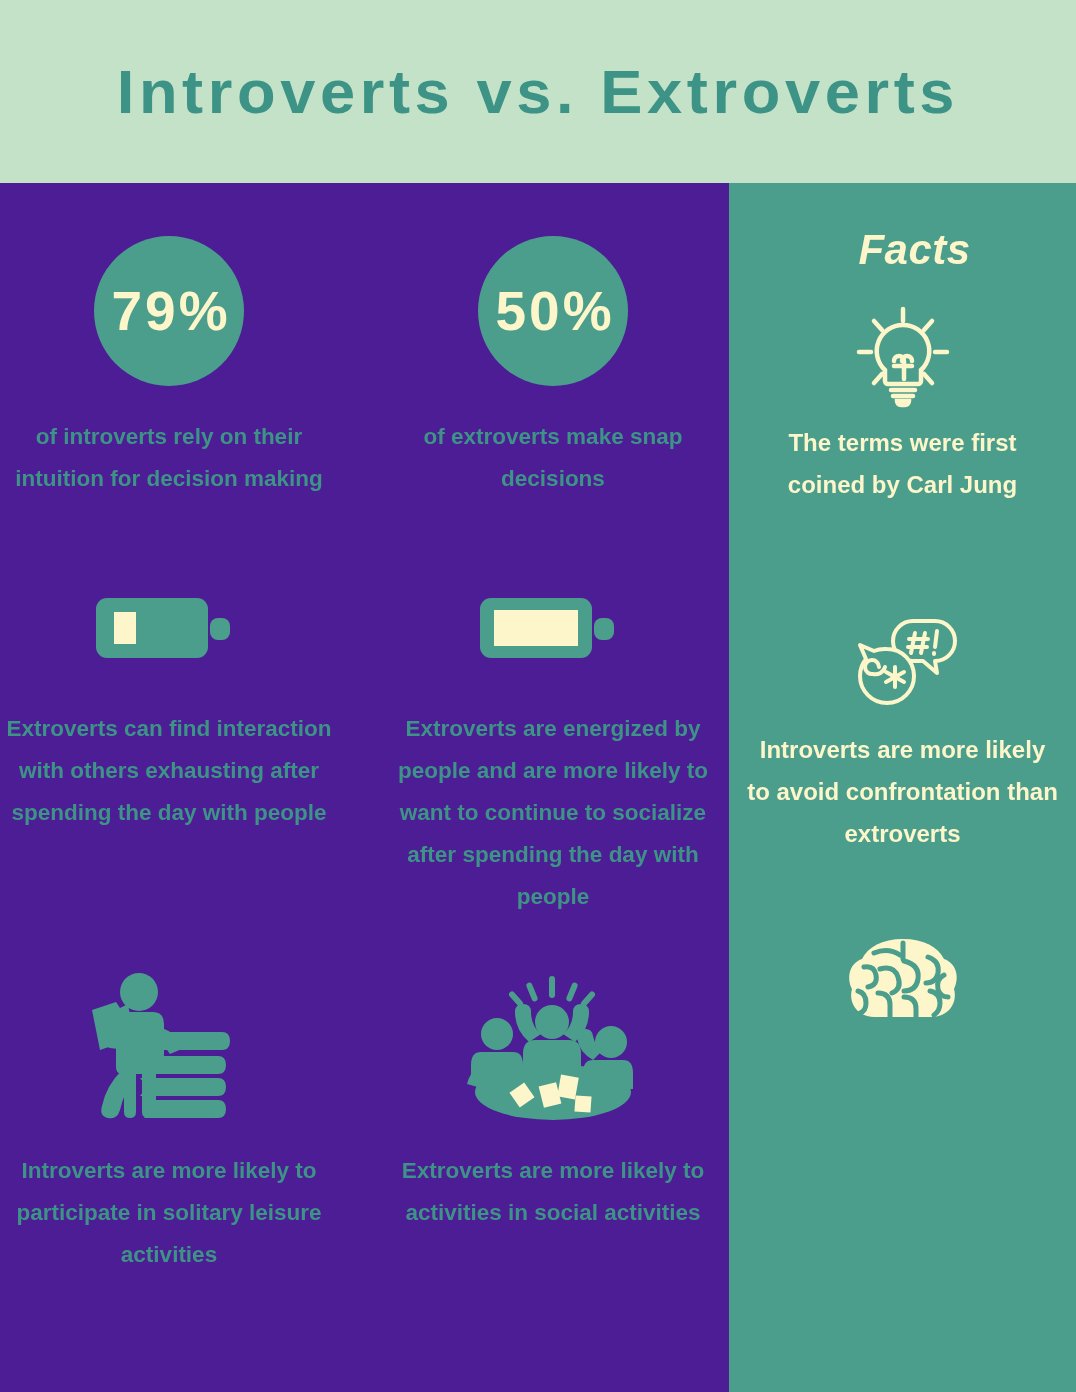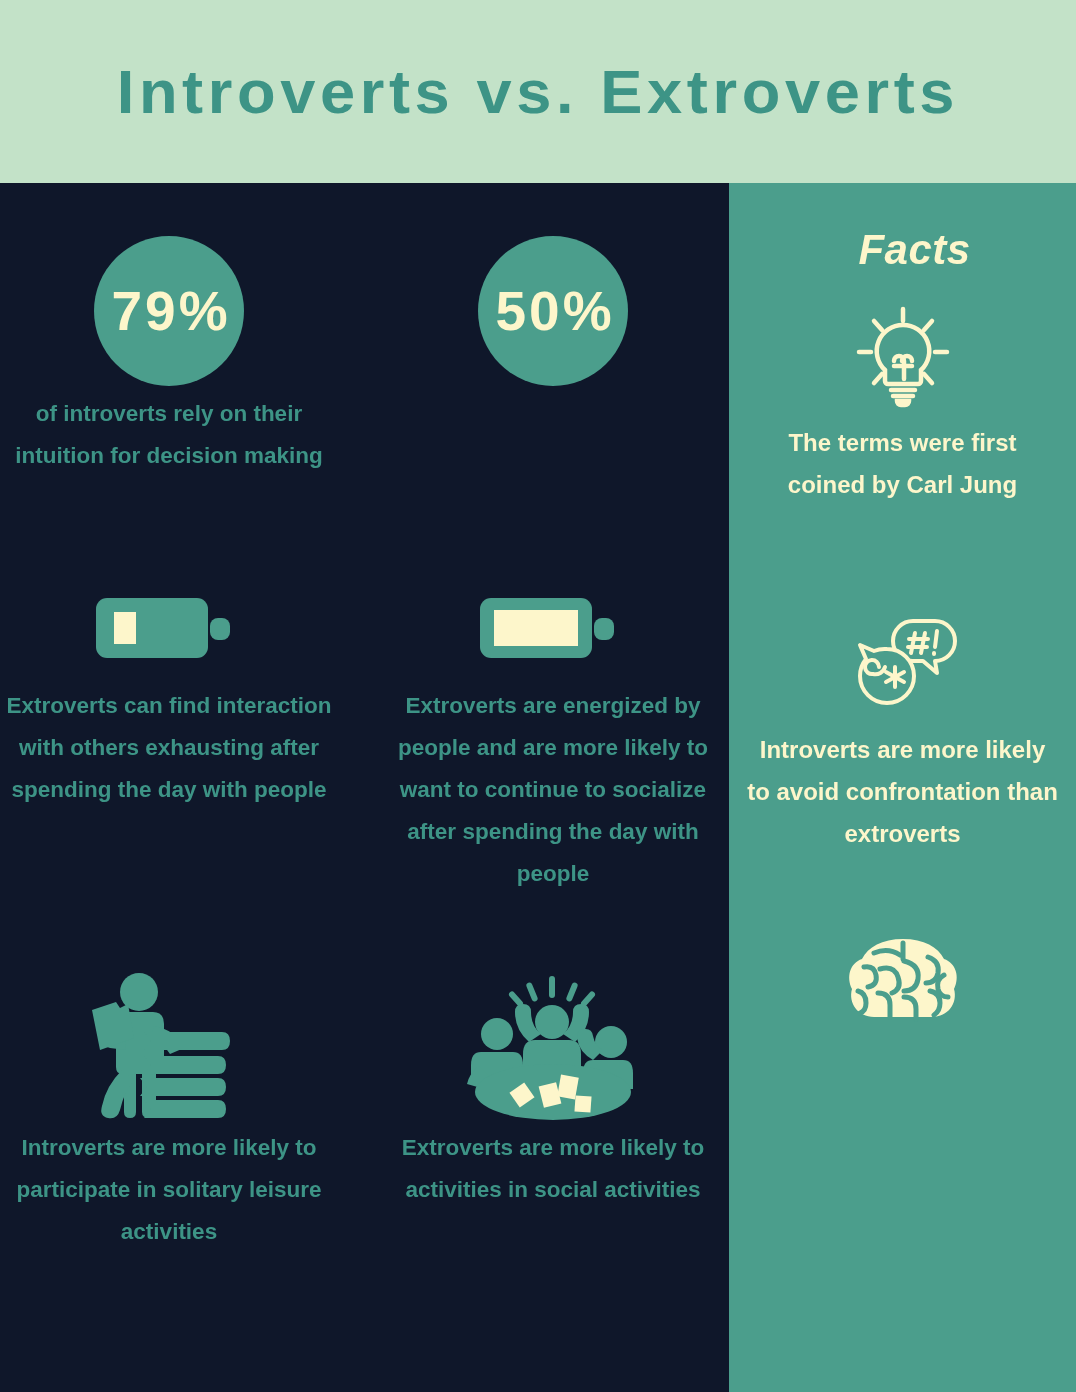--- a/index.html
+++ b/index.html
@@ -5,21 +5,21 @@
   * { box-sizing: border-box; margin: 0; padding: 0; }
   html, body {
     width: 1076px; height: 1392px;
     font-family: "Liberation Sans", sans-serif;
     background: #fdf6cb;
     overflow: hidden;
   }
   .page {
     position: relative;
     width: 1076px; height: 1392px;
-    background: #0f172a;
+    background: #4c1d95;
   }
 
   
   .header {
     position: absolute;
     left: 0; top: 0;
     width: 1076px; height: 183px;
     background: #c3e2c8;
     display: flex;
     align-items: center;
@@ -94,21 +94,21 @@
     font-weight: bold;
     color: #fdf6cb;
     letter-spacing: 3px;
     transform: translateX(2px);
   }
   .body-text {
     font-size: 22.5px;
     font-weight: bold;
     line-height: 42px;
     color: #3d9486;
-    margin-top: 7px;
+    margin-top: 30px;
   }
   .icon-wrap {
     height: 100px;
     display: flex;
     align-items: center;
     justify-content: center;
   }
   .icon-wrap-tall {
     height: 160px;
     display: flex;
@@ -173,20 +173,21 @@
         </g>
       </svg>
     </div>
     <div class="body-text">Introverts are more likely to participate in solitary leisure activities</div>
   </div>
 
   <div class="cell col-right row1">
     <div class="pct-circle">
       <span class="pct-value">50%</span>
     </div>
+    <div class="body-text">of extroverts make snap decisions</div>
   </div>
 
   <div class="cell col-right row2">
     <div class="icon-wrap">
       <svg width="150" height="80" viewBox="0 0 150 80">
         <rect x="2" y="10" width="112" height="60" rx="11" fill="#4b9e8c"></rect>
         <rect x="116" y="30" width="20" height="22" rx="8" fill="#4b9e8c"></rect>
         <rect x="16" y="22" width="84" height="36" fill="#fdf6cb"></rect>
       </svg>
     </div>

